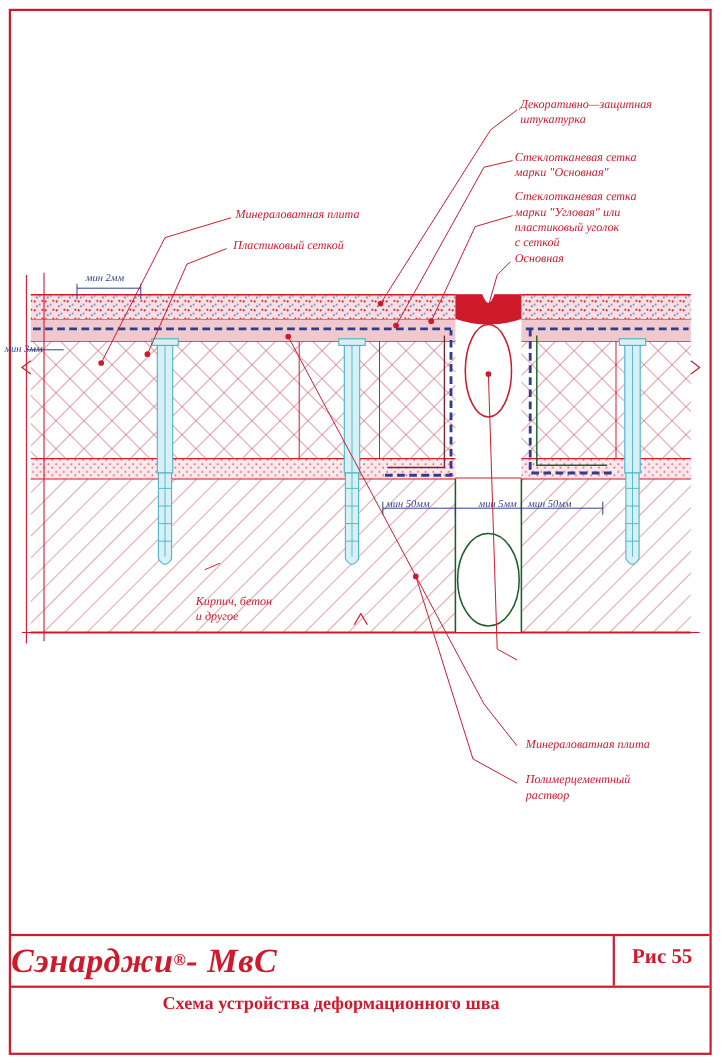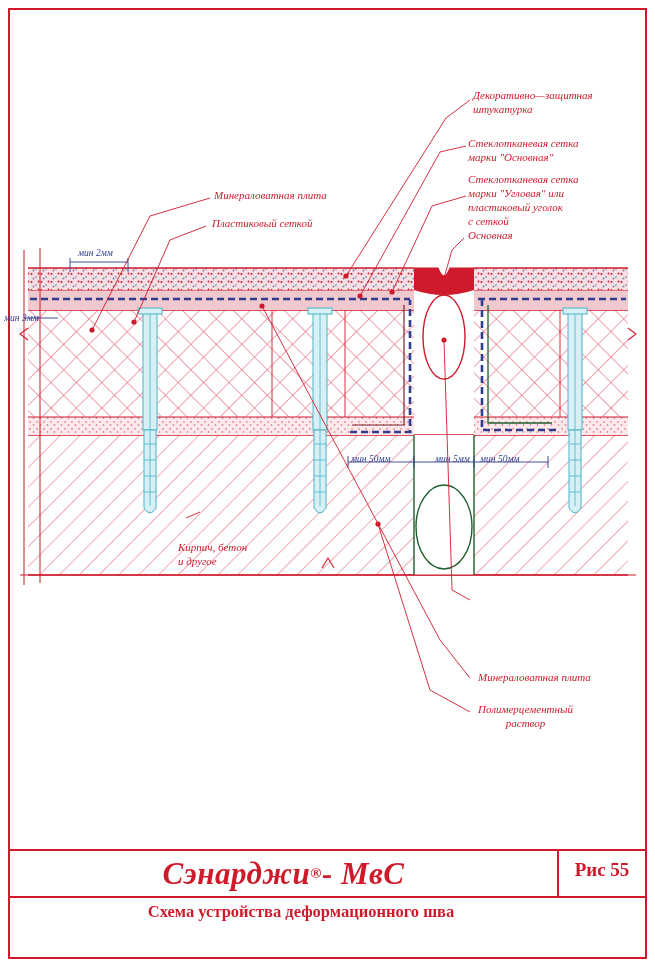--- a/index.html
+++ b/index.html
@@ -52,21 +52,20 @@
     border-bottom: 2px solid #cf1a2b;
     box-sizing: border-box;
   }
   .tb-brand {
     position: absolute;
     left: 0; top: 0;
     width: 547px;
     height: 45px;
     display: flex;
     align-items: center;
-    justify-content: center;
     font-family: "Liberation Serif", serif;
     font-weight: bold;
     font-style: italic;
     font-size: 31px;
     color: #cf1a2b;
     letter-spacing: 0.5px;
   }
   .tb-brand sup {
     font-size: 15px;
     vertical-align: super;
@@ -323,21 +322,21 @@
   <div class="lbl" style="left:468px; top:172px;">Стеклотканевая  сетка
 марки "Угловая" или
 пластиковый уголок
 с сеткой</div>
   <div class="lbl" style="left:468px; top:228px;">Основная</div>
   <div class="lbl" style="left:214px; top:188px;">Минераловатная  плита</div>
   <div class="lbl" style="left:212px; top:216px;">Пластиковый  сеткой</div>
   <div class="lbl" style="left:178px; top:540px;font-family:Liberation Serif, serif;">Кирпич,  бетон
 и  другое</div>
   <div class="lbl" style="left:478px; top:670px;">Минераловатная  плита</div>
-  <div class="lbl" style="left:478px; top:702px;text-align:center;">Полимерцементный
+  <div class="lbl" style="left:478px; top:702px;">Полимерцементный
 раствор</div>
 
   <div class="lbl blue" style="left:78px; top:246px;text-align:right;">мин 2мм</div>
   <div class="lbl blue" style="left:4px; top:311px;">мин  3мм</div>
   <div class="lbl blue" style="left:351px; top:452px;">мин 50мм</div>
   <div class="lbl blue" style="left:421px; top:452px;margin-left:14px;">мин  5мм</div>
   <div class="lbl blue" style="left:480px; top:452px;">мин  50мм</div>
 
   <div class="titleblock">
     <div class="tb-row1">

